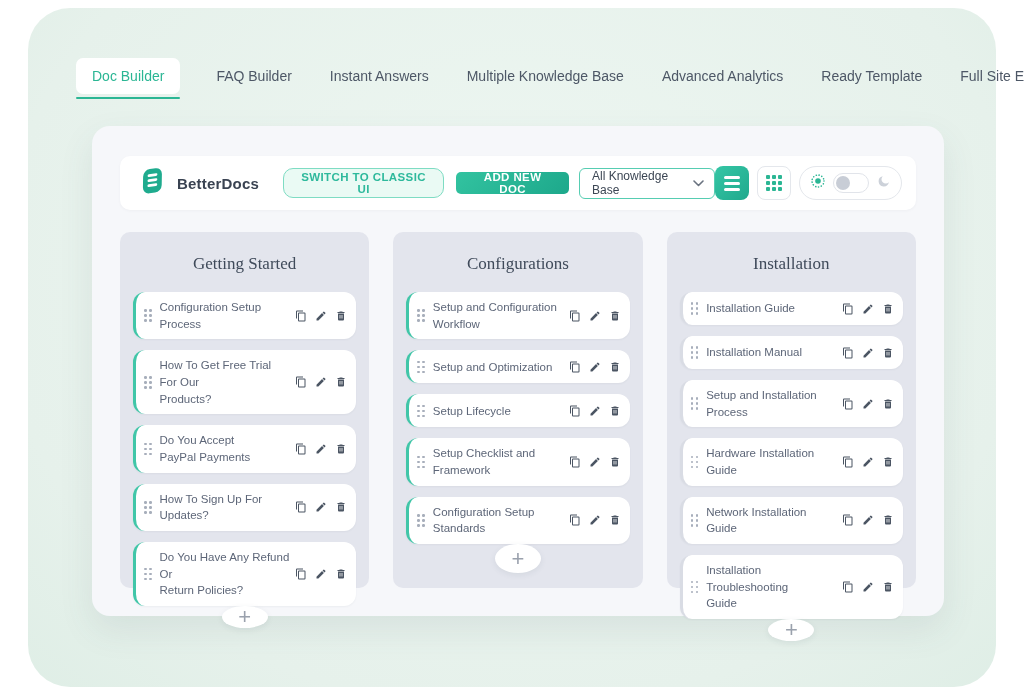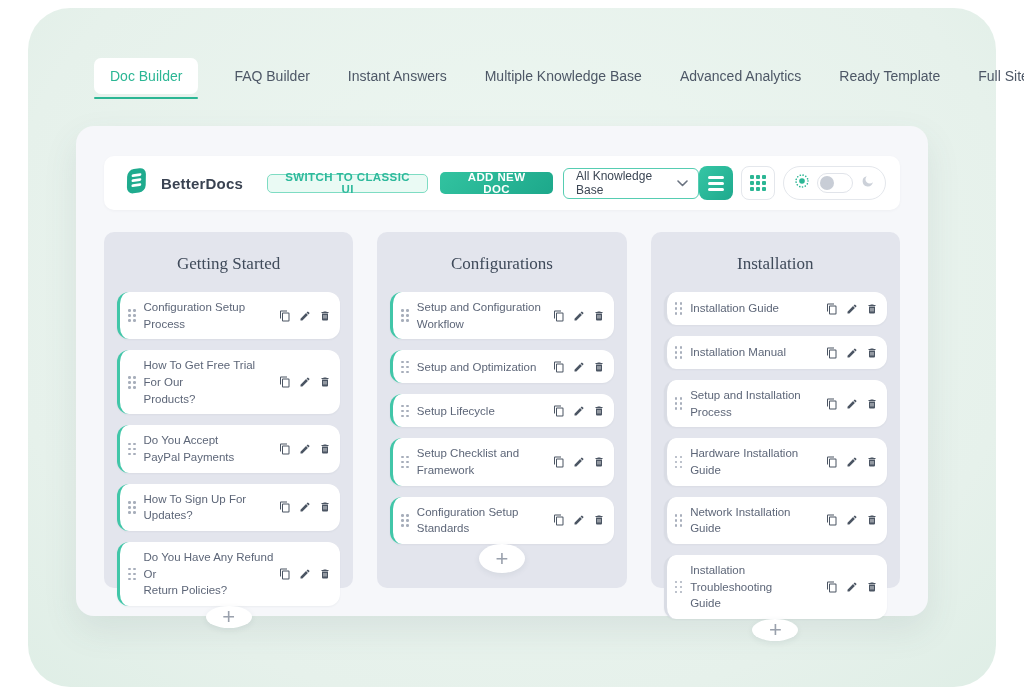--- a/index.html
+++ b/index.html
@@ -9,55 +9,55 @@
   .stage { position: relative; width: 1024px; height: 695px; background: #fff; }
 
   .mint-shell {
     position: absolute; left: 28px; top: 8px; width: 968px; height: 679px;
     border-radius: 42px;
     background: radial-gradient(ellipse at 50% 40%, #eef7f2 0%, #e6f1eb 75%, #dfeee6 100%);
   }
 
   
   .tab-bar {
-    position: absolute; left: 66px; top: 50px; right: 40px;
+    position: absolute; left: 48px; top: 50px; right: 40px;
     display: flex; align-items: center; gap: 34px;
   }
   .tab {
     position: relative; font-size: 14px; color: #4d5766; padding: 10px 2px;
     cursor: pointer; white-space: nowrap;
   }
   .tab.active {
     color: #2bb694; background: #ffffff; padding: 10px 16px; border-radius: 7px;
   }
   .tab.active::after {
     content: ""; position: absolute; left: 0; right: 0; bottom: -5px;
     height: 2px; background: #2bb694; border-radius: 1px;
   }
 
   
   .panel {
-    position: absolute; left: 48px; top: 118px; width: 852px; height: 490px;
+    position: absolute; left: 64px; top: 118px; width: 852px; height: 490px;
     background: #f6f7fa; border-radius: 18px;
     box-shadow: 0 14px 34px rgba(70, 90, 100, 0.10);
     padding: 30px 28px 0 28px;
   }
 
   
   .header-bar {
     height: 54px; background: #ffffff; border-radius: 10px;
     box-shadow: 0 1px 3px rgba(40,60,80,0.04);
     display: flex; align-items: center; padding: 0 14px 0 14px;
   }
   .brand { display: flex; align-items: center; gap: 10px; }
   .brand-name { font-size: 15px; font-weight: bold; color: #3a4352; letter-spacing: .2px; }
 
   .btn-outline-mint {
-    margin-left: 24px; height: 19px; padding: 0 15px;
-    background: #eafaf4; border: 1px solid #7edcc3; border-radius: 5px;
+    margin-left: 24px; height: 30px; padding: 0 15px;
+    background: #eafaf4; border: 1px solid #7edcc3; border-radius: 10px;
     color: #2eb99c; font-size: 11.5px; font-weight: bold; letter-spacing: .4px;
     display: flex; align-items: center; cursor: pointer;
     font-family: "Liberation Sans", sans-serif;
   }
   .btn-solid-green {
     margin-left: 12px; height: 22px; padding: 0 16px;
     background: linear-gradient(135deg, #32c3a0, #1da88b); border: none; border-radius: 5px;
     color: #ffffff; font-size: 11.5px; font-weight: bold; letter-spacing: .4px;
     display: flex; align-items: center; cursor: pointer;
     font-family: "Liberation Sans", sans-serif;

